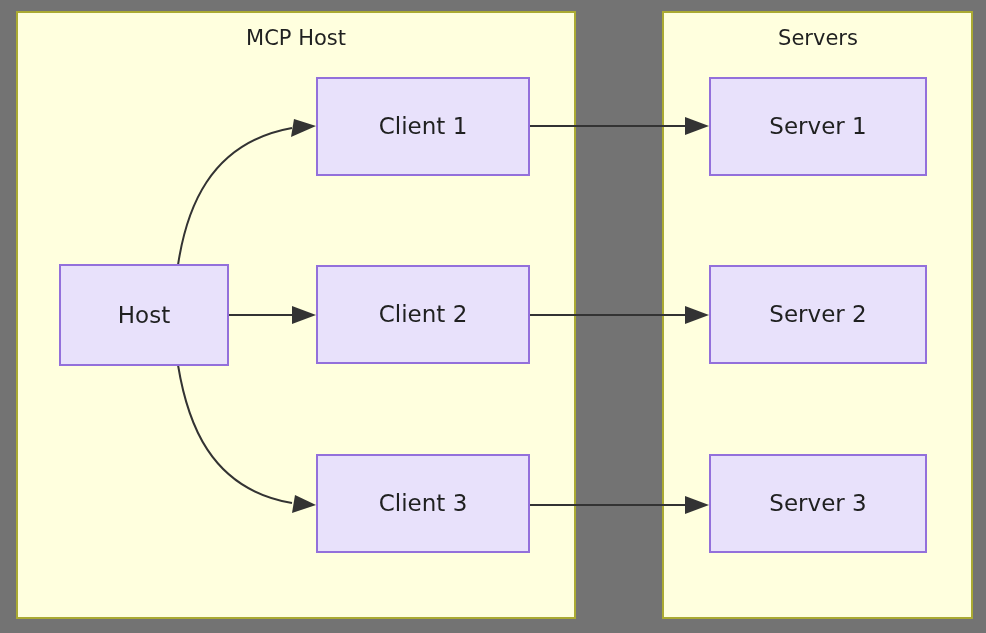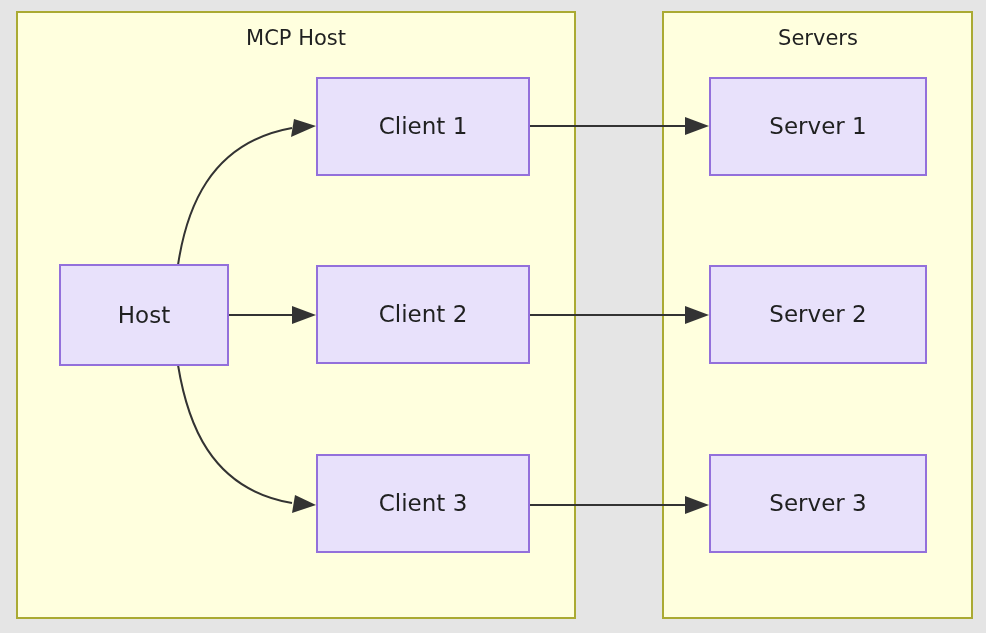--- a/index.html
+++ b/index.html
@@ -11,21 +11,21 @@
   body {
     width: 986px;
     height: 633px;
     font-family: "DejaVu Sans", "Liberation Sans", sans-serif;
     overflow: hidden;
   }
   #diagram-root {
     position: relative;
     width: 986px;
     height: 633px;
-    background: #e5e5e5;
+    background: #737373;
   }
   #diagram-svg {
     position: absolute;
     top: 0;
     left: 0;
     width: 986px;
     height: 633px;
   }
   .cluster-rect {
     fill: #ffffde;

